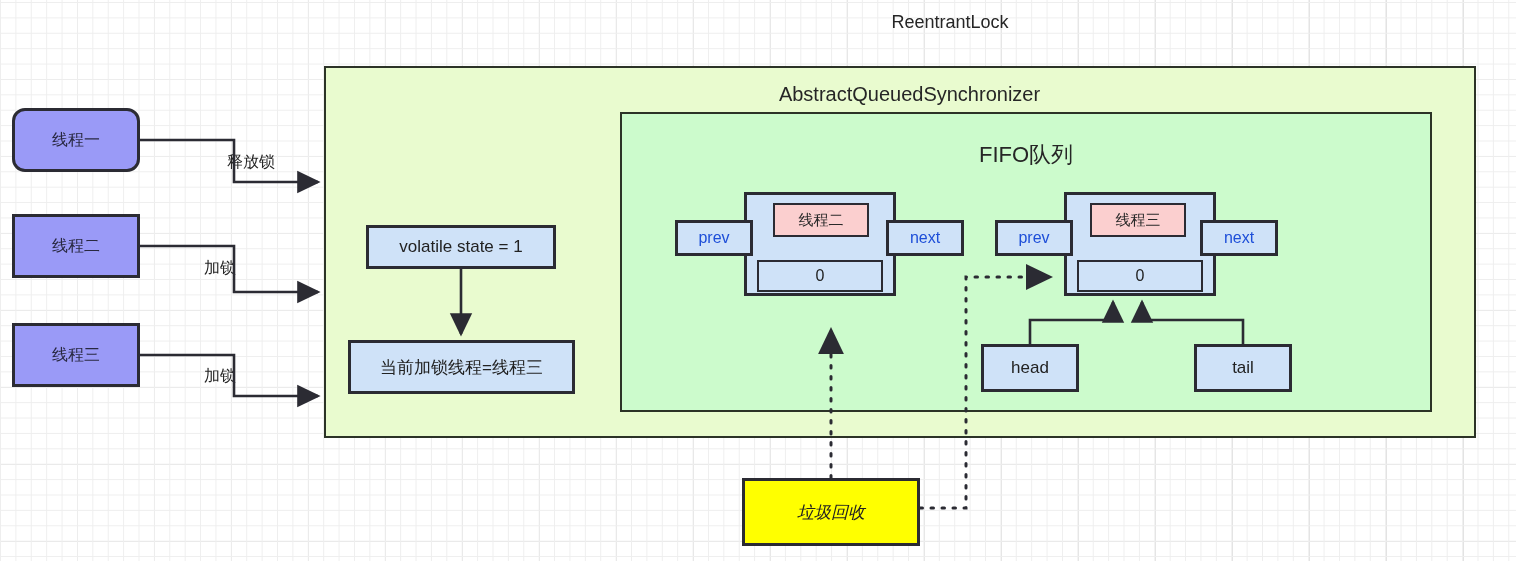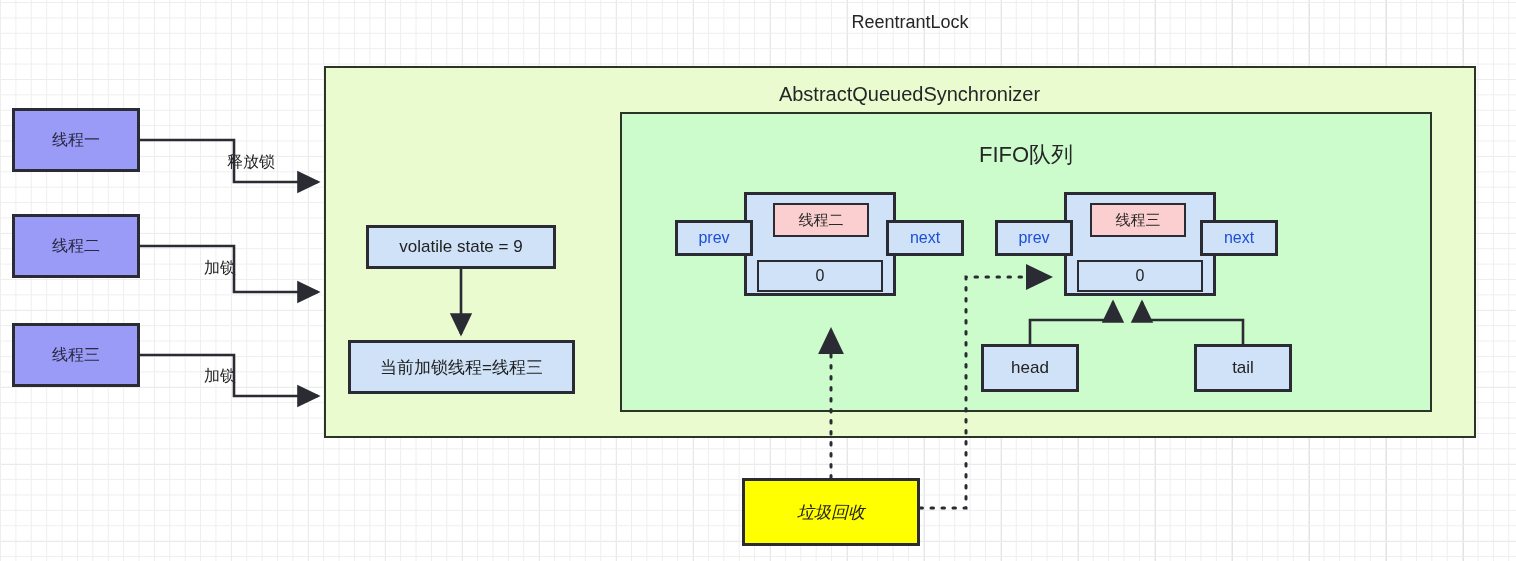--- a/index.html
+++ b/index.html
@@ -22,21 +22,21 @@
   }
   .abs{position:absolute;box-sizing:border-box;}
   .lbl{
     display:flex;align-items:center;justify-content:center;
     text-align:center;color:#1a1a1a;
     font-family:"Liberation Sans","DejaVu Sans",sans-serif;
   }
 
   
   #reentrant-title{
-    left:738px;top:8px;width:344px;height:28px;
+    left:778px;top:8px;width:344px;height:28px;
     font-size:18px;color:#262626;text-align:right;
   }
   #aqs-box{
     left:324px;top:66px;width:1152px;height:372px;
     background:#e9fbcf;border:2.5px solid #2c3327;
   }
   #aqs-title{
     left:324px;top:80px;width:1171px;height:28px;
     font-size:20px;color:#262626;
   }
@@ -48,21 +48,21 @@
     left:620px;top:142px;width:812px;height:26px;
     font-size:22px;color:#262626;
   }
 
   
   .thread-box{
     width:128px;height:64px;
     background:#9a9af7;border:3px solid #2b2b33;
     font-size:16px;color:#282840;
   }
-  #thread-1{left:12px;top:108px;}
+  #thread-1{left:12px;top:108px;border-radius:13px;}
   #thread-2{left:12px;top:214px;}
   #thread-3{left:12px;top:323px;}
 
   .edge-label{font-size:16px;color:#262626;white-space:nowrap;}
   #lbl-release{left:196px;top:152px;margin-left:31px;}
   #lbl-lock-2{left:204px;top:258px;}
   #lbl-lock-3{left:204px;top:366px;}
 
   
   .state-box{
@@ -137,21 +137,21 @@
   <div class="abs lbl" id="fifo-title">FIFO队列</div>
 
   <div class="abs lbl thread-box" id="thread-1">线程一</div>
   <div class="abs lbl thread-box" id="thread-2">线程二</div>
   <div class="abs lbl thread-box" id="thread-3">线程三</div>
 
   <div class="abs edge-label" id="lbl-release">释放锁</div>
   <div class="abs edge-label" id="lbl-lock-2">加锁</div>
   <div class="abs edge-label" id="lbl-lock-3">加锁</div>
 
-  <div class="abs lbl state-box" id="state-box">volatile state = 9</div>
+  <div class="abs lbl state-box" id="state-box">volatile state = 1</div>
   <div class="abs lbl state-box" id="owner-box">当前加锁线程=线程三</div>
 
   <div class="abs node-outer" id="node-1-outer"></div>
   <div class="abs lbl node-thread" id="node-1-thread">线程二</div>
   <div class="abs lbl node-wait" id="node-1-wait">0</div>
   <div class="abs lbl ptr-box" id="node-1-prev">prev</div>
   <div class="abs lbl ptr-box" id="node-1-next">next</div>
 
   <div class="abs node-outer" id="node-2-outer"></div>
   <div class="abs lbl node-thread" id="node-2-thread">线程三</div>

